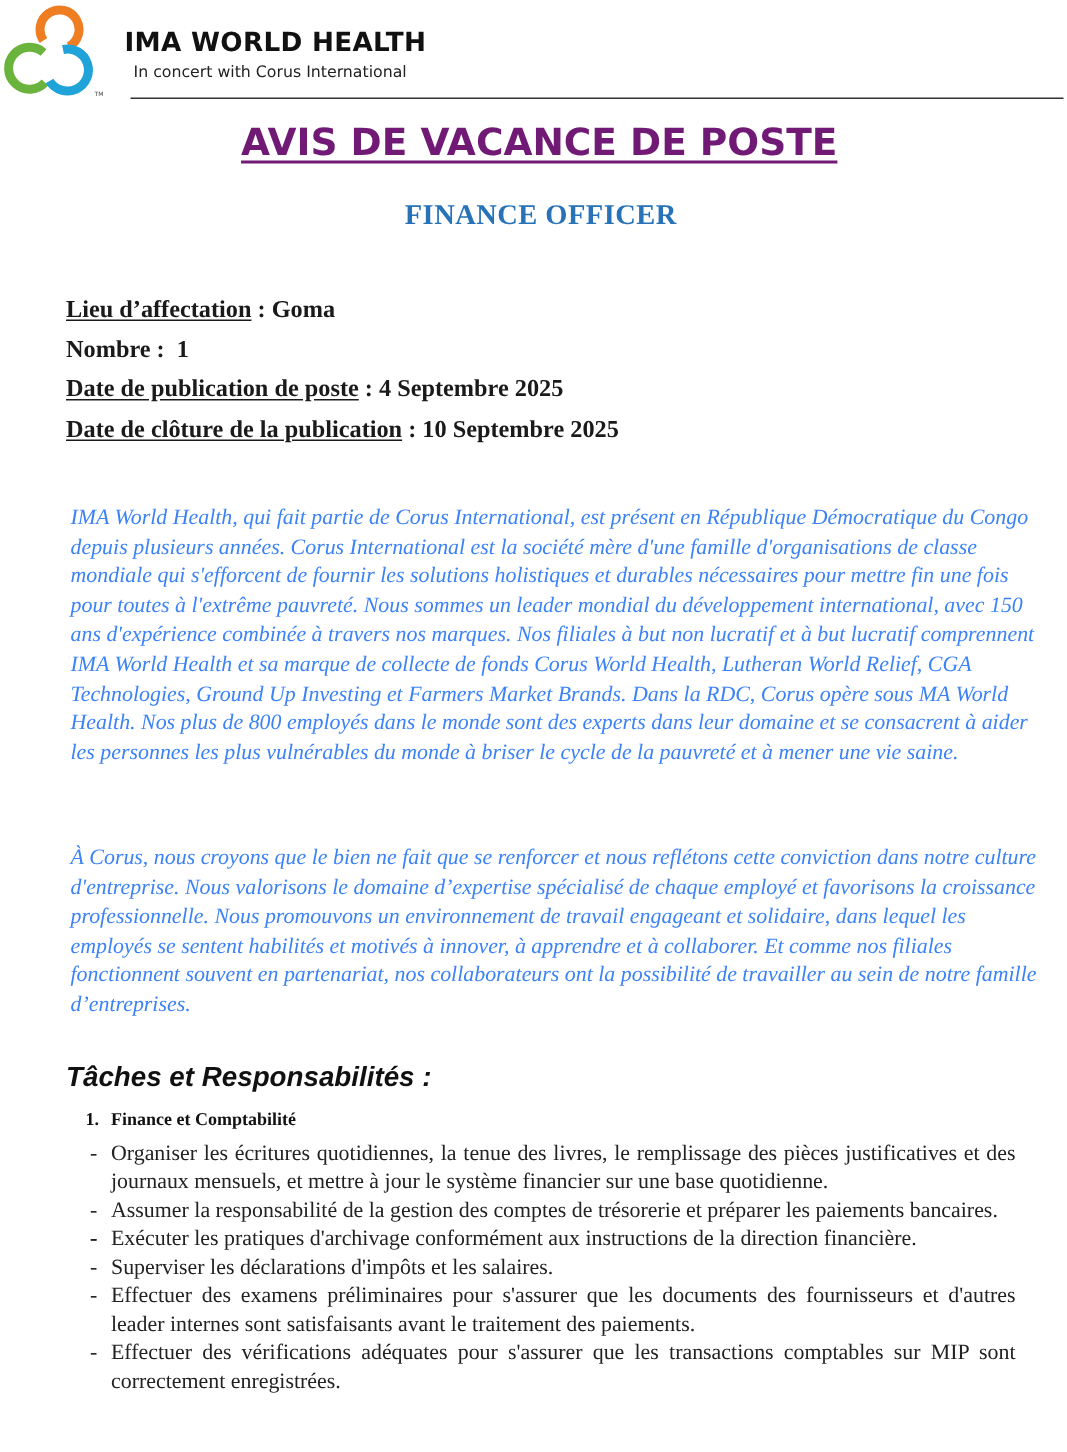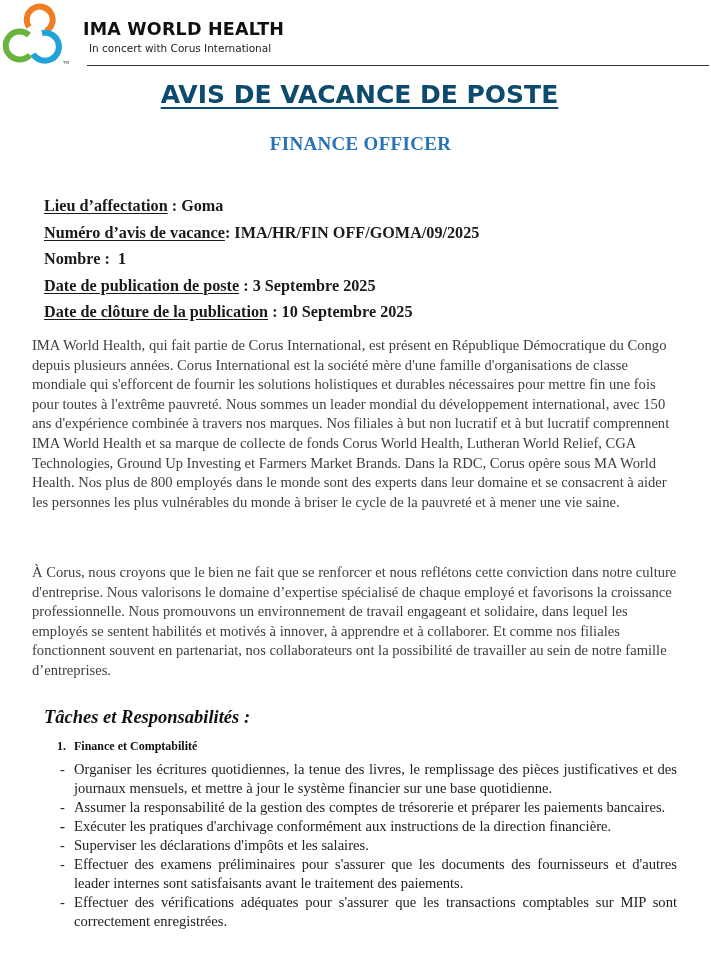--- a/index.html
+++ b/index.html
@@ -59,21 +59,21 @@
     }
     .main-title {
       position: absolute;
       left: 0;
       top: 80px;
       width: 711px;
       text-align: center;
       font-family: "DejaVu Sans", "Liberation Sans", sans-serif;
       font-weight: bold;
       font-size: 25px;
-      color: #0c4a6e;
+      color: #701a75;
     }
     .main-title span {
       text-decoration: underline;
       text-decoration-thickness: 2px;
       text-underline-offset: 4px;
       padding-left: 8px;
     }
     .job-title {
       position: absolute;
       left: 0;
@@ -101,34 +101,35 @@
       line-height: 21px;
       white-space: nowrap;
     }
     .meta-label.ul {
       text-decoration: underline;
       text-underline-offset: 2px;
       text-align: center;
     }
     .paragraph {
       position: absolute;
-      left: 32px;
+      left: 47px;
       width: 650px;
       font-size: 14.6px;
       line-height: 19.6px;
-      color: #404040;
+      color: #3b82f6;
       margin: 0;
+      font-style: italic;
     }
     .para-1 { top: 336px; }
     .para-2 { top: 563px; }
     .section-heading {
       position: absolute;
       left: 44px;
       top: 707px;
-      font-family: Liberation Serif, serif;
+      font-family: Liberation Sans, sans-serif;
       font-style: italic;
       font-weight: bold;
       font-size: 18.5px;
       color: #111;
       white-space: nowrap;
     }
     .subsection {
       position: absolute;
       left: 57px;
       top: 739px;
@@ -185,27 +186,24 @@
 <div class="main-title">
   <span>AVIS DE VACANCE DE POSTE</span>
 </div>
 <div class="job-title">FINANCE OFFICER</div>
 
 <div class="meta">
   <div class="meta-row">
     <span class="meta-label ul">Lieu d’affectation</span><span> : </span><span>Goma</span>
   </div>
   <div class="meta-row">
-    <span class="meta-label ul">Numéro d’avis de vacance</span><span>: </span><span>IMA/HR/FIN OFF/GOMA/09/2025</span>
-  </div>
-  <div class="meta-row">
     <span class="meta-label">Nombre</span><span style="white-space:pre"> :  </span><span>1</span>
   </div>
   <div class="meta-row">
-    <span class="meta-label ul">Date de publication de poste</span><span> : </span><span>3 Septembre 2025</span>
+    <span class="meta-label ul">Date de publication de poste</span><span> : </span><span>4 Septembre 2025</span>
   </div>
   <div class="meta-row">
     <span class="meta-label ul">Date de clôture de la publication</span><span> : </span><span>10 Septembre 2025</span>
   </div>
 </div>
 
 <p class="paragraph para-1">IMA World Health, qui fait partie de Corus International, est présent en République Démocratique du Congo depuis plusieurs années. Corus International est la société mère d'une famille d'organisations de classe mondiale qui s'efforcent de fournir les solutions holistiques et durables nécessaires pour mettre fin une fois pour toutes à l'extrême pauvreté. Nous sommes un leader mondial du développement international, avec 150 ans d'expérience combinée à travers nos marques. Nos filiales à but non lucratif et à but lucratif comprennent IMA World Health et sa marque de collecte de fonds Corus World Health, Lutheran World Relief, CGA Technologies, Ground Up Investing et Farmers Market Brands. Dans la RDC, Corus opère sous MA World Health. Nos plus de 800 employés dans le monde sont des experts dans leur domaine et se consacrent à aider les personnes les plus vulnérables du monde à briser le cycle de la pauvreté et à mener une vie saine.</p>
 <p class="paragraph para-2">À Corus, nous croyons que le bien ne fait que se renforcer et nous reflétons cette conviction dans notre culture d'entreprise. Nous valorisons le domaine d’expertise spécialisé de chaque employé et favorisons la croissance professionnelle. Nous promouvons un environnement de travail engageant et solidaire, dans lequel les employés se sentent habilités et motivés à innover, à apprendre et à collaborer. Et comme nos filiales fonctionnent souvent en partenariat, nos collaborateurs ont la possibilité de travailler au sein de notre famille d’entreprises.</p>
 
 <div class="section-heading">Tâches et Responsabilités :</div>

